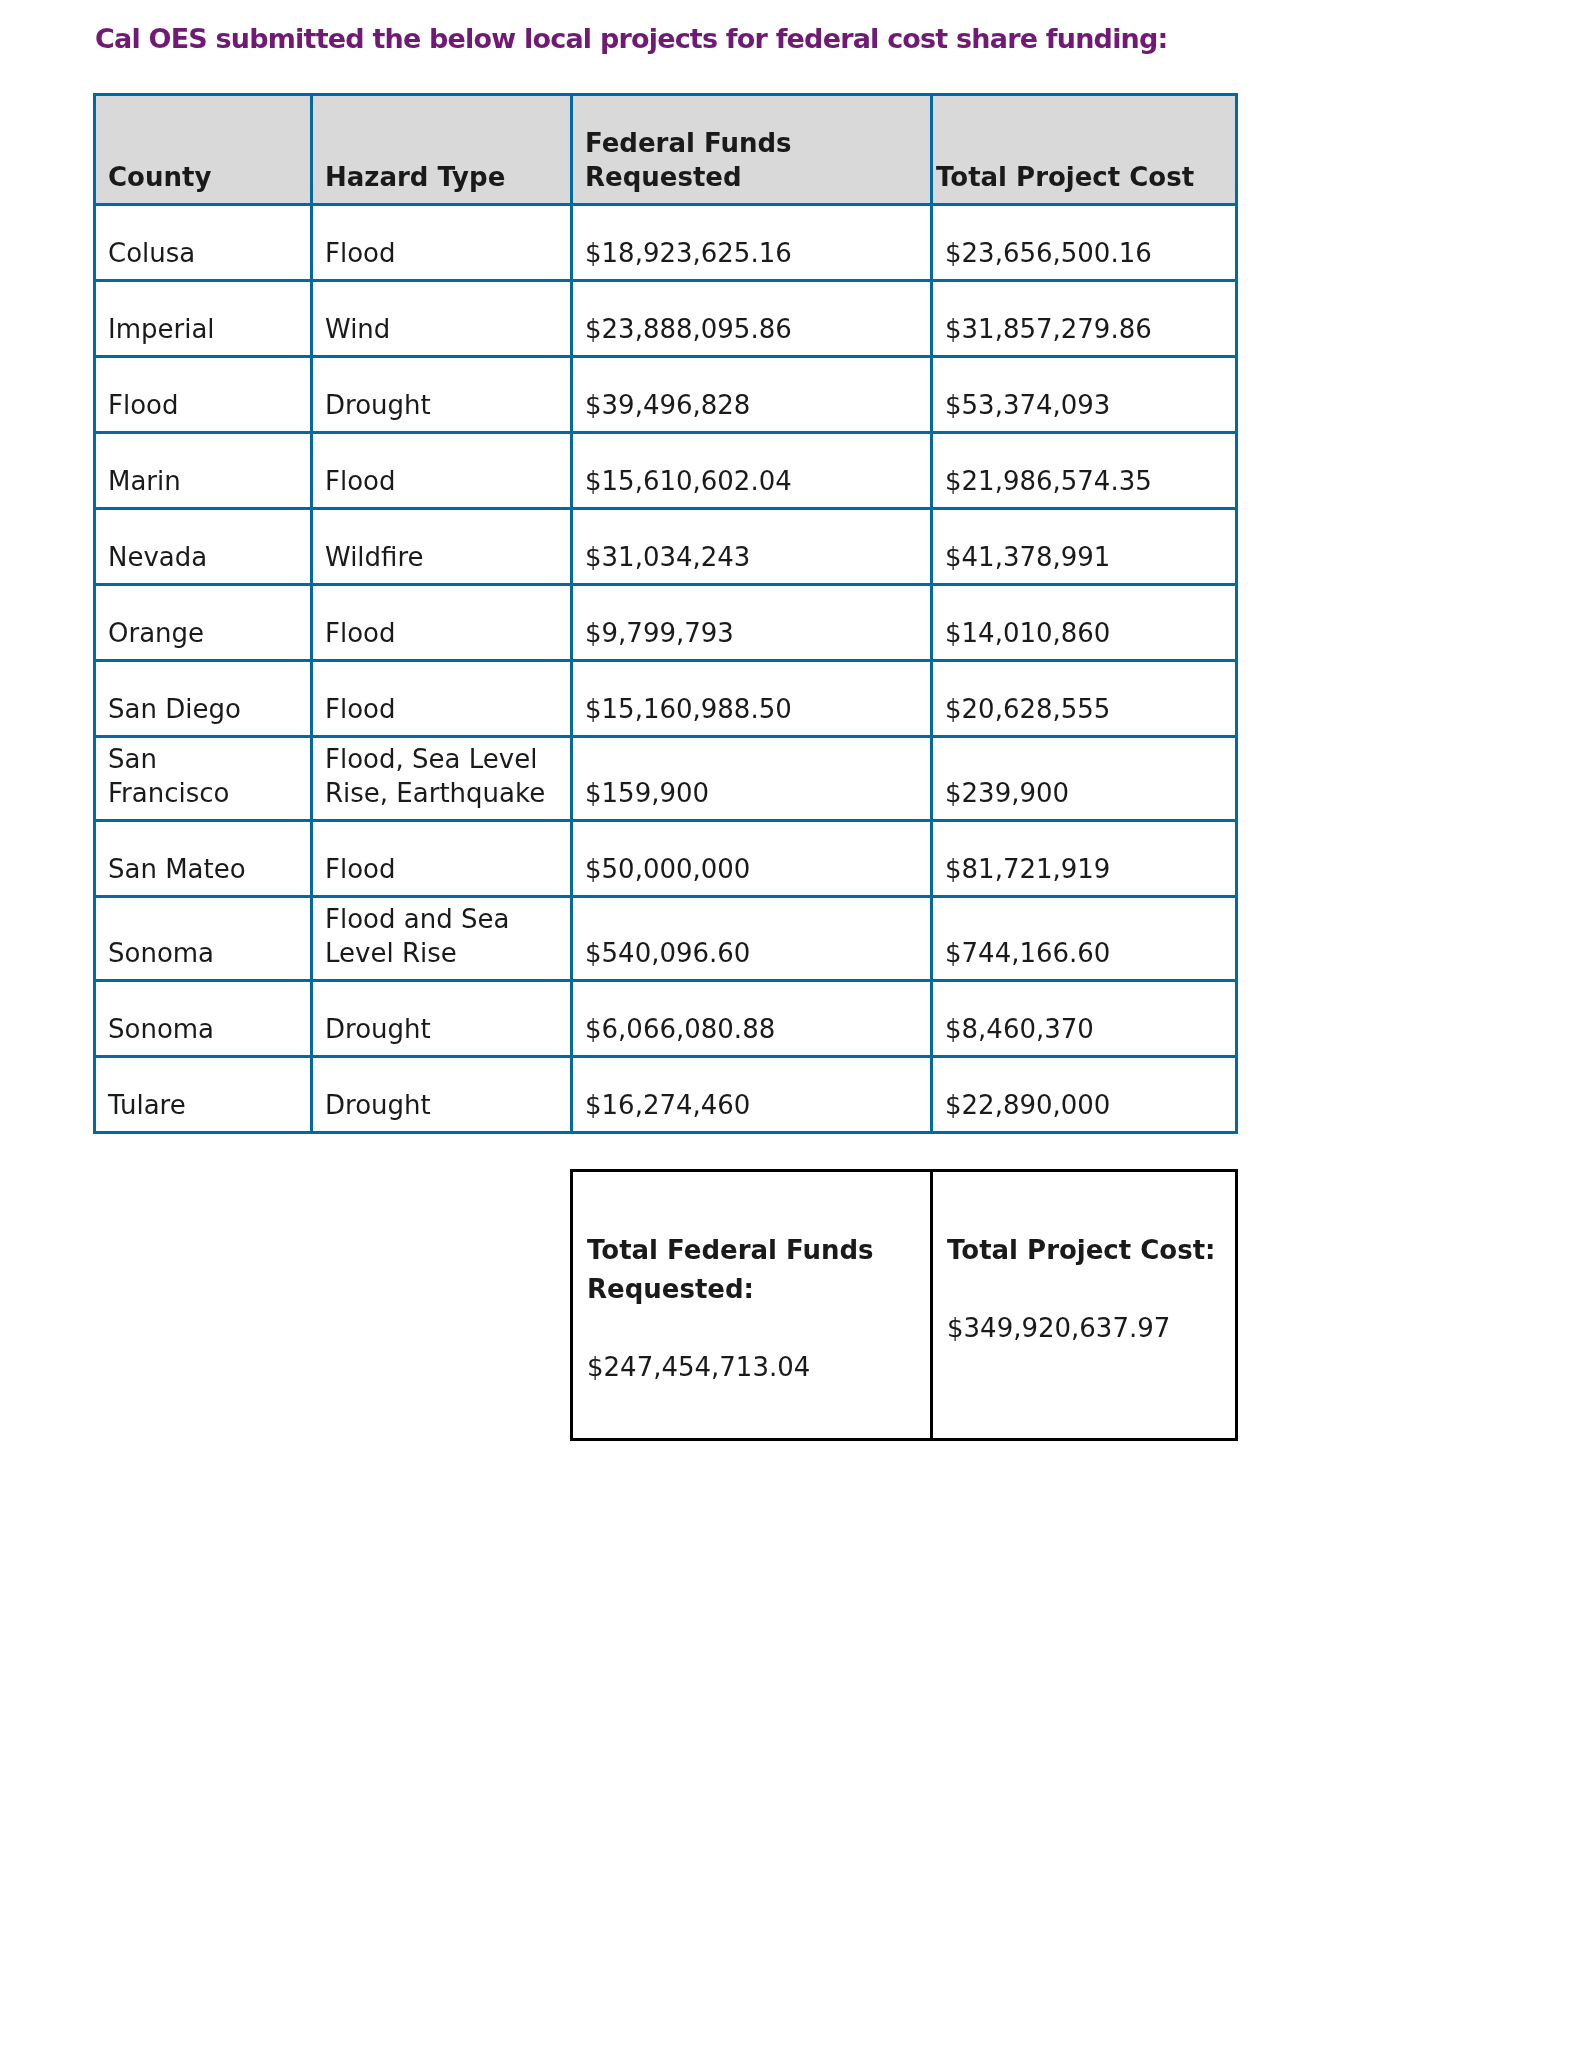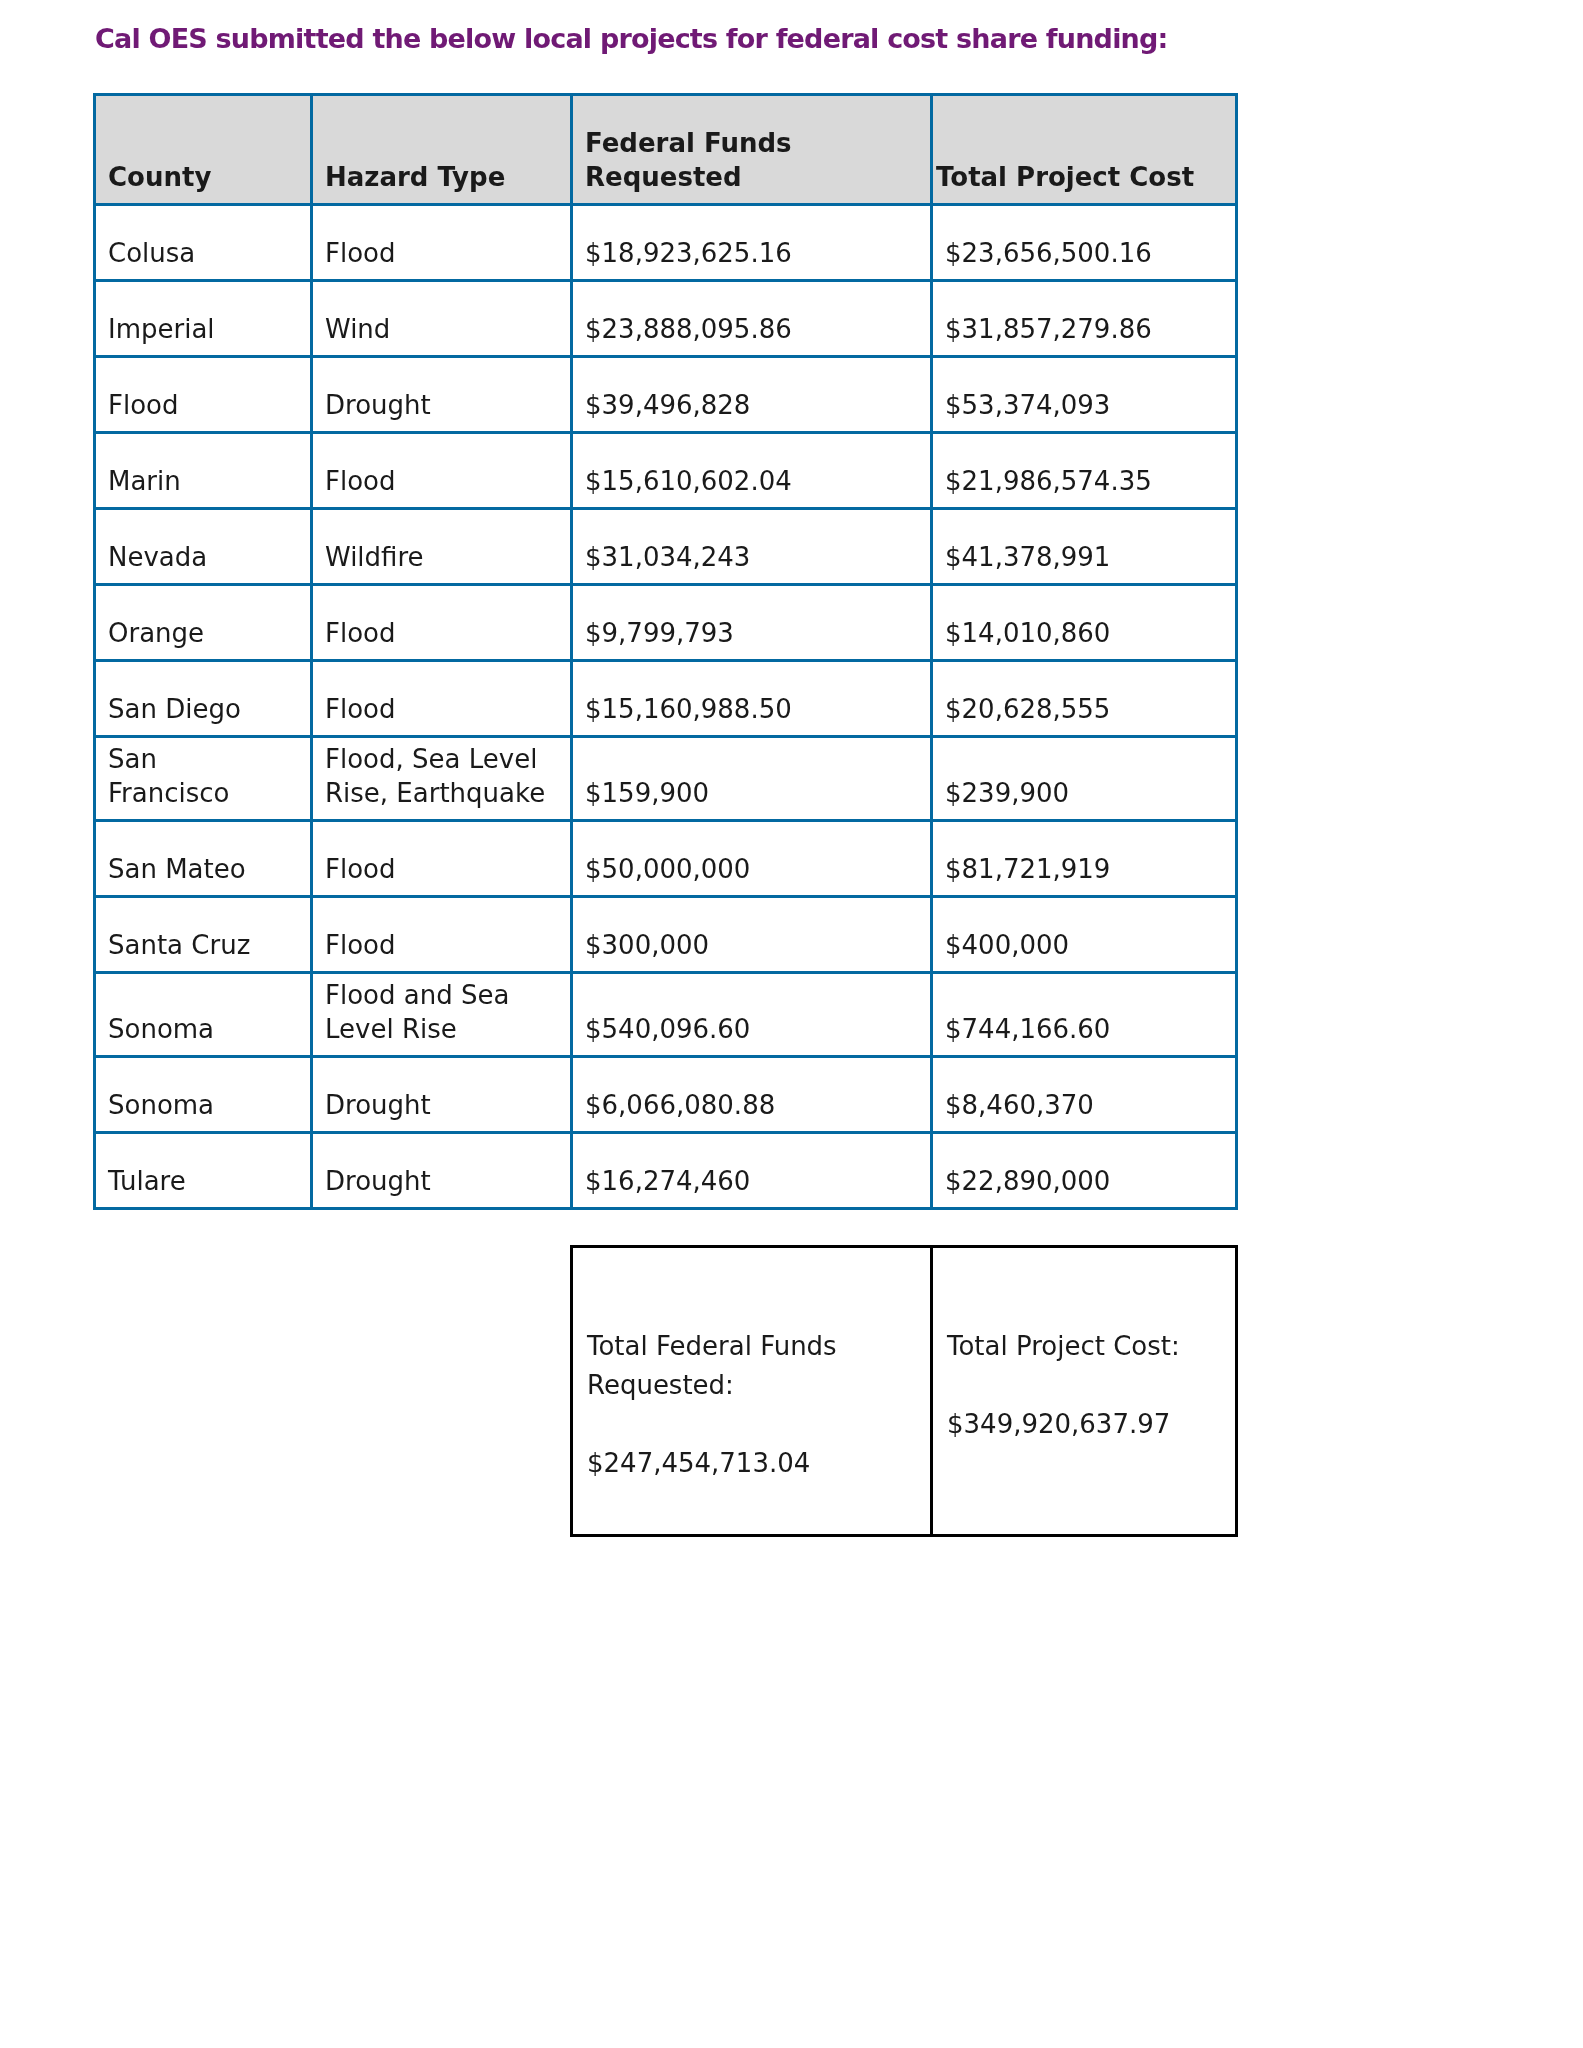--- a/index.html
+++ b/index.html
@@ -68,21 +68,21 @@
   .totals-box td {
     border: 3px solid #000000;
     vertical-align: top;
     padding: 20px 6px 12px 14px;
     line-height: 39px;
     box-sizing: border-box;
     white-space: pre-line;
   }
   .totals-box td.t-federal { width: 360px; height: 149px; }
   .totals-box td.t-project { width: 305px; }
-  .totals-box .t-label { font-weight: normal; margin-top: 20px; }
+  .totals-box .t-label { font-weight: bold; }
   .totals-box .t-value { font-weight: normal; }
 </style>
 </head>
 <body>
 
 <p class="doc-title">Cal OES submitted the below local projects for federal cost share funding:</p>
 
 <table class="projects">
   <colgroup>
     <col class="c-county">
@@ -150,26 +150,20 @@
     <td>$159,900</td>
     <td>$239,900</td>
   </tr>
       <tr>
     <td>San Mateo</td>
     <td>Flood</td>
     <td>$50,000,000</td>
     <td>$81,721,919</td>
   </tr>
       <tr>
-    <td>Santa Cruz</td>
-    <td>Flood</td>
-    <td>$300,000</td>
-    <td>$400,000</td>
-  </tr>
-      <tr>
     <td>Sonoma</td>
     <td>Flood and Sea
 Level Rise</td>
     <td>$540,096.60</td>
     <td>$744,166.60</td>
   </tr>
       <tr>
     <td>Sonoma</td>
     <td>Drought</td>
     <td>$6,066,080.88</td>

